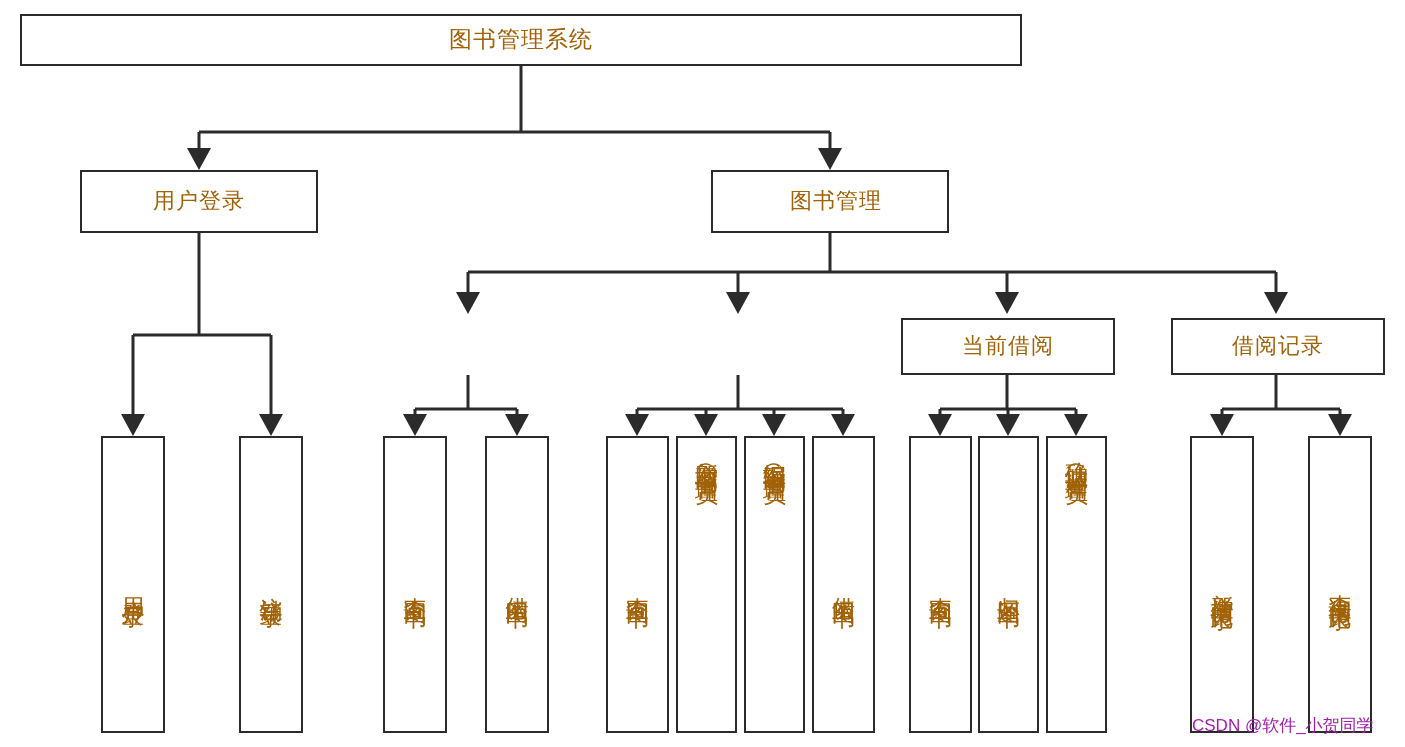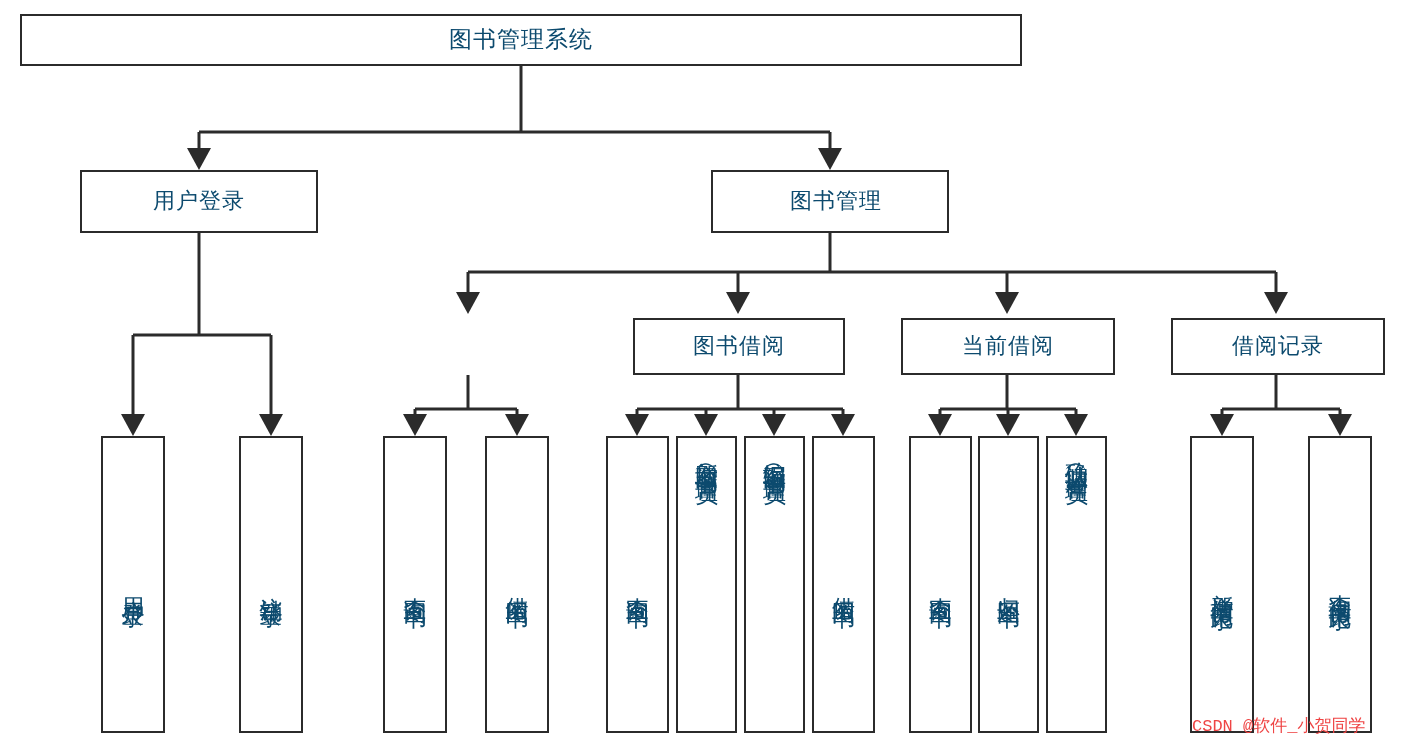--- a/index.html
+++ b/index.html
@@ -24,21 +24,21 @@
     top: 0;
     width: 1405px;
     height: 747px;
     pointer-events: none;
   }
   .node {
     position: absolute;
     box-sizing: border-box;
     border: 2px solid #2b2b2b;
     background: #ffffff;
-    color: #0c4a6e;
+    color: #a16207;
     display: flex;
     align-items: center;
     justify-content: center;
     text-align: center;
     z-index: 2;
   }
   .node.horiz {
     font-size: 22px;
     letter-spacing: 1px;
     line-height: 1.2;
@@ -62,24 +62,24 @@
     display: block;
   }
   
   .node.vert.vcenter {
     align-items: center;
     padding-top: 0;
   }
   .watermark {
     position: absolute;
     font-size: 17px;
-    color: #ef4444;
+    color: #a21caf;
     white-space: nowrap;
     z-index: 5;
-    font-family: Liberation Mono, monospace;
+    font-family: Liberation Sans, sans-serif;
   }
 </style>
 </head>
 <body>
 
 <div id="canvas">
 
   <svg id="edges" viewBox="0 0 1405 747" width="1405" height="747">
     <defs>
       <marker id="arrow" viewBox="0 0 12 12" refX="9" refY="6" markerWidth="8" markerHeight="8" orient="auto-start-reverse">
@@ -136,23 +136,20 @@
 
   <div class="node horiz" style="left:80px; top:170px; width:238px; height:63px;">
     <span>用户登录</span>
   </div>
 
   <div class="node horiz" style="left:711px; top:170px; width:238px; height:63px;padding-left:12px;">
     <span>图书管理</span>
   </div>
 
 
-  <div class="node horiz" style="left:633px; top:318px; width:212px; height:57px;">
-    <span>图书借阅</span>
-  </div>
 
   <div class="node horiz" style="left:901px; top:318px; width:214px; height:57px;">
     <span>当前借阅</span>
   </div>
 
   <div class="node horiz" style="left:1171px; top:318px; width:214px; height:57px;">
     <span>借阅记录</span>
   </div>
 
   <div class="node vert vcenter" style="left:101px; top:436px; width:64px; height:297px;">

